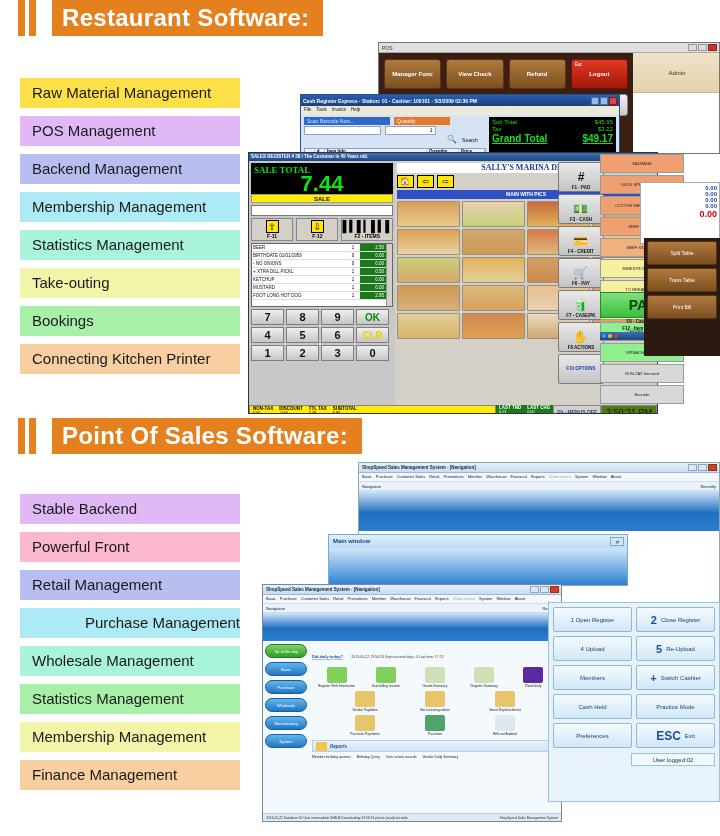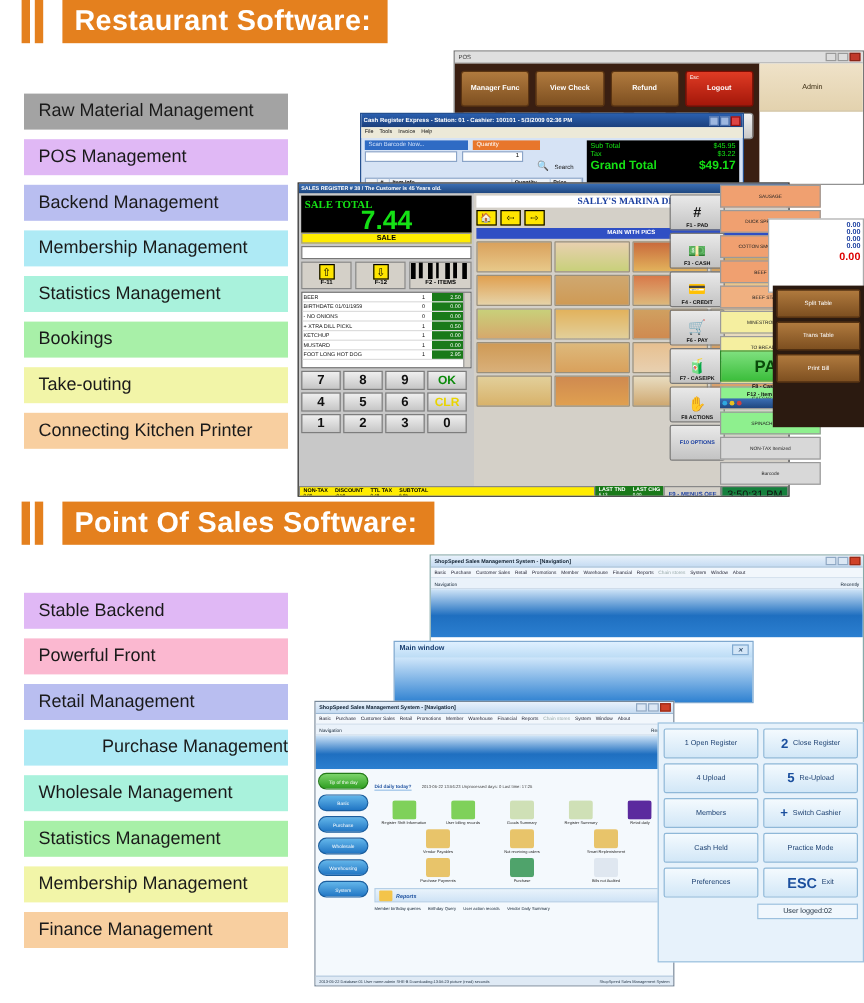--- a/index.html
+++ b/index.html
@@ -89,21 +89,21 @@
   .fake { display:block; }
   .cre-search { width:52px; text-align:center; padding-top:2px; }
   .cre-search .mag { font-size:8px; color:#2f6bc4; }
   .cre-search .sl { font-size:5px; color:#111; }
   .cre-thead { display:flex; margin-top:2px; border:1px solid #8aa4c8; background:#eef2f8; font-size:4.5px; font-weight:bold; }
   .cre-thead span { border-right:1px solid #b9c9de; padding:0 2px; }
   .cre-row { display:flex; font-size:4.5px; background:#fff; }
   .cre-row span { border-right:1px solid #e0e6ee; padding:0 2px; }
   .cre-totals { flex:1; background:#000; padding:2px 3px; }
   .cre-tr { display:flex; justify-content:space-between; color:#15e015; font-size:6px; margin-bottom:1px; }
-  .cre-tr.big span { font-size:10px; font-weight:bold; }
+  .cre-tr.big span { font-size:10px; font-weight:bold;text-decoration:underline; }
 
   
   #win-sales { left:0px; top:110px; width:410px; height:262px; background:#c8c8c8; border:1px solid #333; }
   .sr-tb { height:8px; background:linear-gradient(#3b6fb5,#1f477f); color:#fff; font-size:4.5px; padding-left:2px; line-height:8px; font-weight:bold; white-space:nowrap; overflow:hidden;}
   .sr-main { display:flex; height:244px; }
   .sr-left { width:146px; padding:2px; }
   .sr-total { background:#000; padding:2px 3px; }
   .sr-total .lab { color:#15e015; font-size:9px; font-weight:bold; font-family:"Liberation Serif", serif; }
   .sr-total .amt { color:#15e015; font-size:22px; font-weight:bold; text-align:center; line-height:17px; }
   .sr-sale { background:#ffec00; color:#000; font-size:6px; font-weight:bold; text-align:center; height:9px; line-height:9px; border:1px solid #999; }
@@ -136,21 +136,21 @@
   .food-grid { display:grid; grid-template-columns:repeat(4,1fr); gap:2px; margin-top:2px; }
   .food-cell { height:26px; border:1px solid #9a8f7a; border-radius:1px; }
   .sr-foot { display:flex; align-items:stretch; height:14px; }
   .ft-yellow { background:#ffec00; border:1px solid #888; display:flex; flex:1; }
   .ft-b { padding:0 3px; font-size:4.5px; color:#000; font-weight:bold; }
   .ft-b small { display:block; font-weight:normal; }
   .ft-green { background:#1a7a1a; color:#fff; display:flex; }
   .ft-g { padding:0 3px; font-size:4.5px; font-weight:bold; }
   .ft-g small { display:block; font-weight:normal; }
   .ft-menus { background:#d4d0c8; border:1px solid #888; font-size:5px; color:#1b3fa0; font-weight:bold; padding:0 3px; display:flex; align-items:center; }
-  .ft-time { background:#15803d; border:1px solid #888; font-size:9px; color:#111; padding:0 4px; display:flex; align-items:center; font-weight:normal;}
+  .ft-time { background:#4d7c0f; border:1px solid #888; font-size:9px; color:#111; padding:0 4px; display:flex; align-items:center; font-weight:normal;}
 
   
   .fn-col { position:absolute; left:310px; top:120px; width:46px; }
   .fn-btn {
     height:30px; margin-bottom:2px;
     background:linear-gradient(#e9e9e9,#c3c3c3);
     border:1px solid #7a7a7a; border-radius:2px;
     font-size:4.5px; font-weight:bold; color:#111;
     display:flex; flex-direction:column; align-items:center; justify-content:flex-end;
     padding-bottom:1px;
@@ -248,27 +248,27 @@
 
   <div class="sec-header">
     <div class="sec-bars">
         <i></i>
         <i></i>
       </div>
     <div class="sec-title">Restaurant Software:</div>
   </div>
 
   <div class="feat-list" id="feat-list-1" style="top:78px;">
-      <div class="feat" style="background: #a3a3a3;">Raw Material Management</div>
+      <div class="feat" style="background: #fde047;">Raw Material Management</div>
       <div class="feat" style="background: rgb(224, 184, 245);">POS Management</div>
       <div class="feat" style="background: rgb(185, 190, 240);">Backend Management</div>
       <div class="feat" style="background: rgb(174, 234, 245);">Membership Management</div>
       <div class="feat" style="background: rgb(169, 242, 220);">Statistics Management</div>
+      <div class="feat" style="background: rgb(242, 245, 168);">Take-outing</div>
       <div class="feat" style="background: rgb(168, 240, 168);">Bookings</div>
-      <div class="feat" style="background: rgb(242, 245, 168);">Take-outing</div>
       <div class="feat" style="background: rgb(248, 207, 160);">Connecting Kitchen Printer</div>
     </div>
 </div>
 
 <div id="restaurant-collage">
 
   <div class="win" id="win-manager">
     <div class="mtb">
       <span>POS</span>
       <span class="wb">

